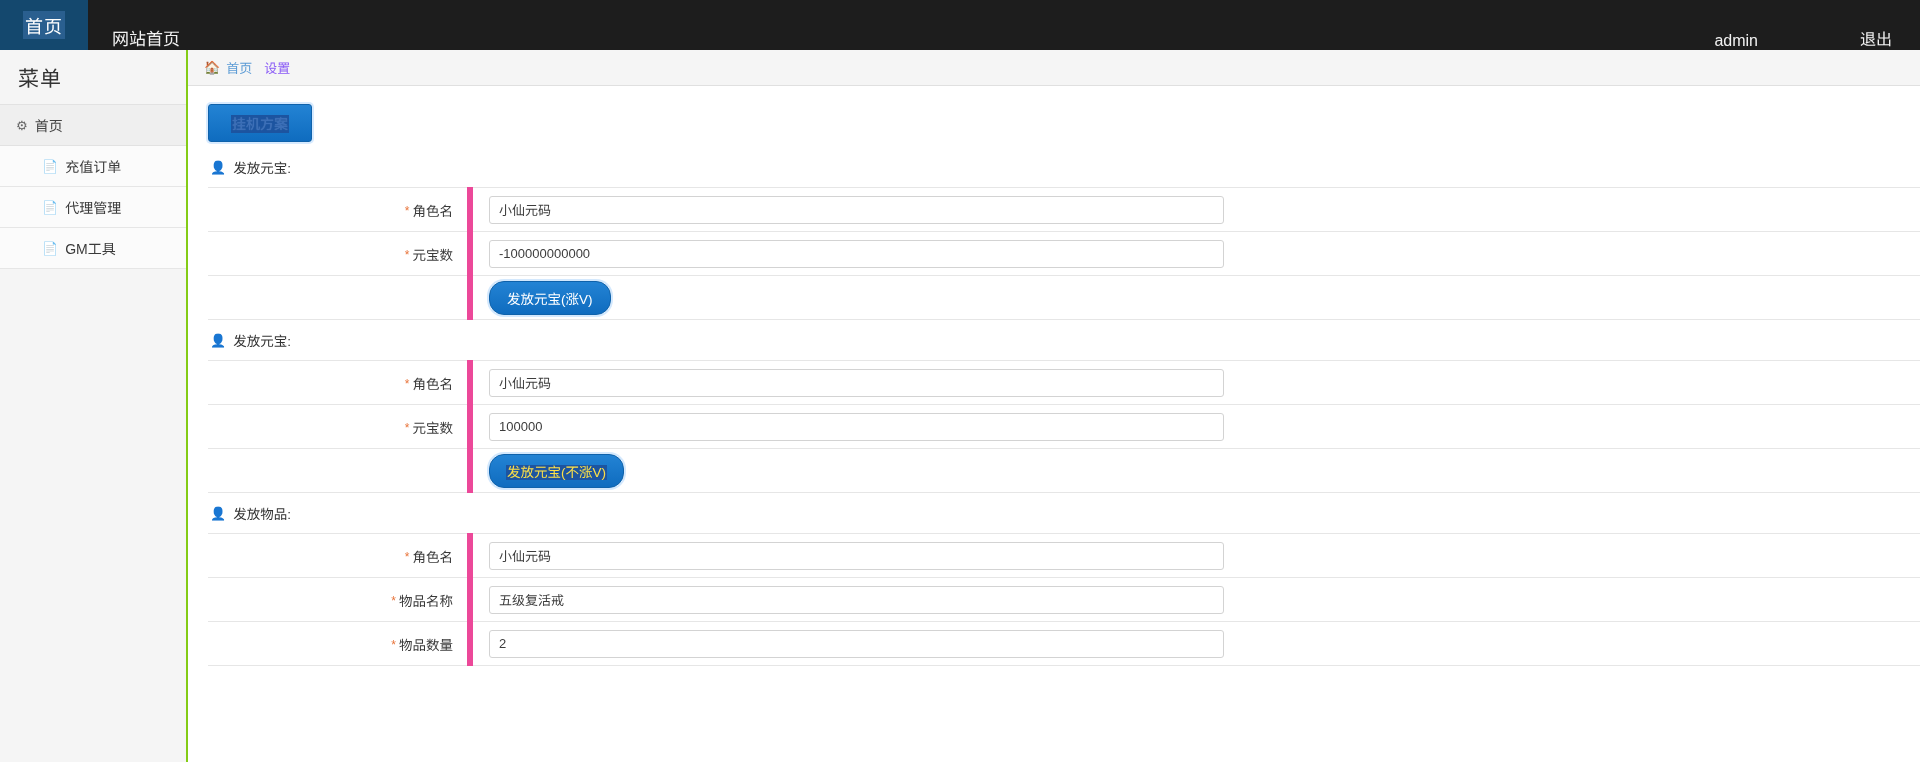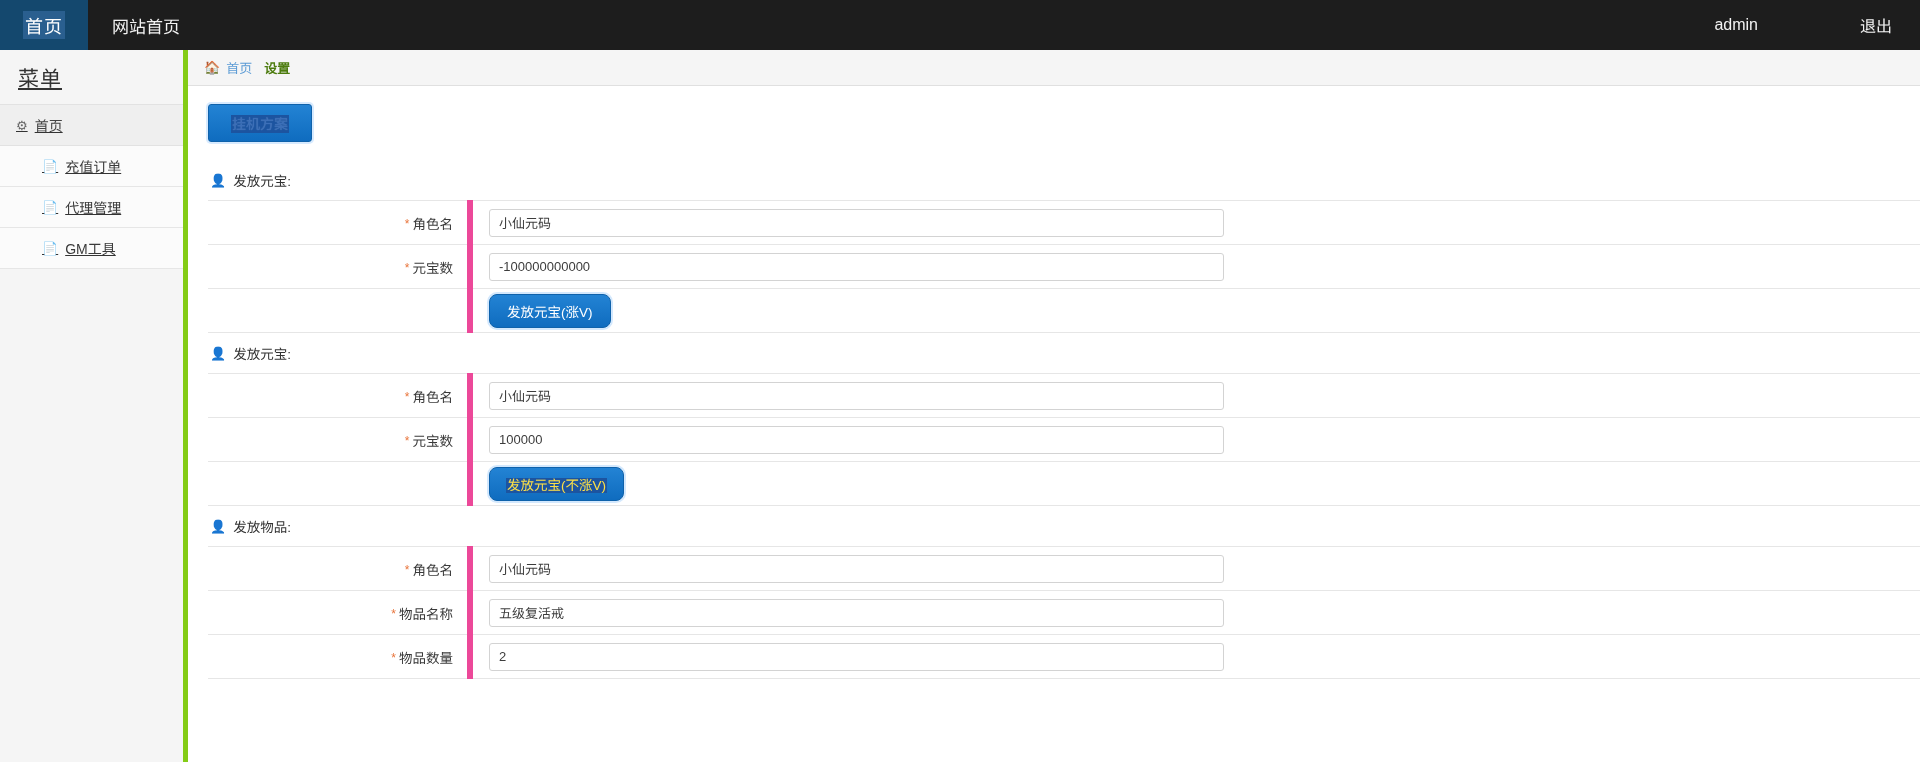--- a/index.html
+++ b/index.html
@@ -37,21 +37,21 @@
     font-size: 18px;
     letter-spacing: 1px;
     cursor: pointer;
   }
   .navbar-brand .sel {
     background: #2a5f8f;
     padding: 1px 2px;
   }
   .navbar-link {
     display: flex;
-    align-items: center;
+    align-items: flex-end;
     padding: 0 24px;
     color: #f2f2f2;
     font-size: 17px;
     cursor: pointer;
   }
   .navbar-right {
     margin-left: auto;
     display: flex;
     align-items: stretch;
     gap: 46px;
@@ -63,24 +63,23 @@
     display: flex;
     height: 731px;
     align-items: stretch;
   }
 
   
   .sidebar {
     width: 188px;
     flex: 0 0 188px;
     background: #f5f5f5;
-    border-right: 5px solid #84cc16;
+    border-right: 2px solid #84cc16;
     height: 712px;
     box-sizing: border-box;
-    text-decoration: underline;
   }
   .sidebar-title {
     font-size: 21px;
     color: #333;
     padding: 12px 0 12px 18px;
     background: #f5f5f5;
     letter-spacing: 1px;
   }
   .sidebar-group {
     border-top: 1px solid #e2e2e2;
@@ -133,37 +132,37 @@
   }
   .breadcrumb .home-ico {
     color: #3c3c3c;
     font-size: 13px;
   }
   .breadcrumb .bc-link {
     color: #5b9bd5;
     cursor: pointer;
   }
   .breadcrumb .bc-sep { color: #cfcfcf; }
-  .breadcrumb .bc-cur { color: #4d7c0f; cursor: pointer; font-weight: bold; }
+  .breadcrumb .bc-cur { color: #8b5cf6; cursor: pointer; }
 
   .panel-body {
     padding: 18px 0 0 20px;
     flex: 1 1 auto;
     overflow: hidden;
   }
 
   .top-btn {
     display: inline-block;
     background: linear-gradient(to bottom, #2383d4 0%, #0f6cbf 100%);
     border: 1px solid #0f62ab;
     border-radius: 3px;
     color: #ffffff;
     font-size: 14px;
     padding: 8px 22px;
-    margin-bottom: 18px;
+    margin-bottom: 5px;
     cursor: pointer;
     box-shadow: 0 0 0 2px rgba(110,180,250,0.28);
     position: relative;
   }
   .top-btn .sel-text {
     background: #1c54a0;
     color: #3b6fb9;
     padding: 1px 1px;
     text-shadow: 0 0 1px rgba(255,255,255,0.25);
   }
@@ -221,21 +220,21 @@
     font-size: 13px;
     color: #3c3c3c;
     font-family: "Liberation Sans", "DejaVu Sans", sans-serif;
     background: #fff;
     outline: none;
   }
 
   .sub-btn {
     background: linear-gradient(to bottom, #2383d4 0%, #0f6cbf 100%);
     border: 1px solid #0f62ab;
-    border-radius: 8px;
+    border-radius: 15px;
     color: #ffffff;
     font-size: 13.5px;
     padding: 6px 16px;
     cursor: pointer;
     font-family: "Liberation Sans", "DejaVu Sans", sans-serif;
     box-shadow: 0 0 0 2px rgba(110,180,250,0.30);
   }
   .sub-btn .sel-text {
     background: #1c54a0;
     color: #fde047;

